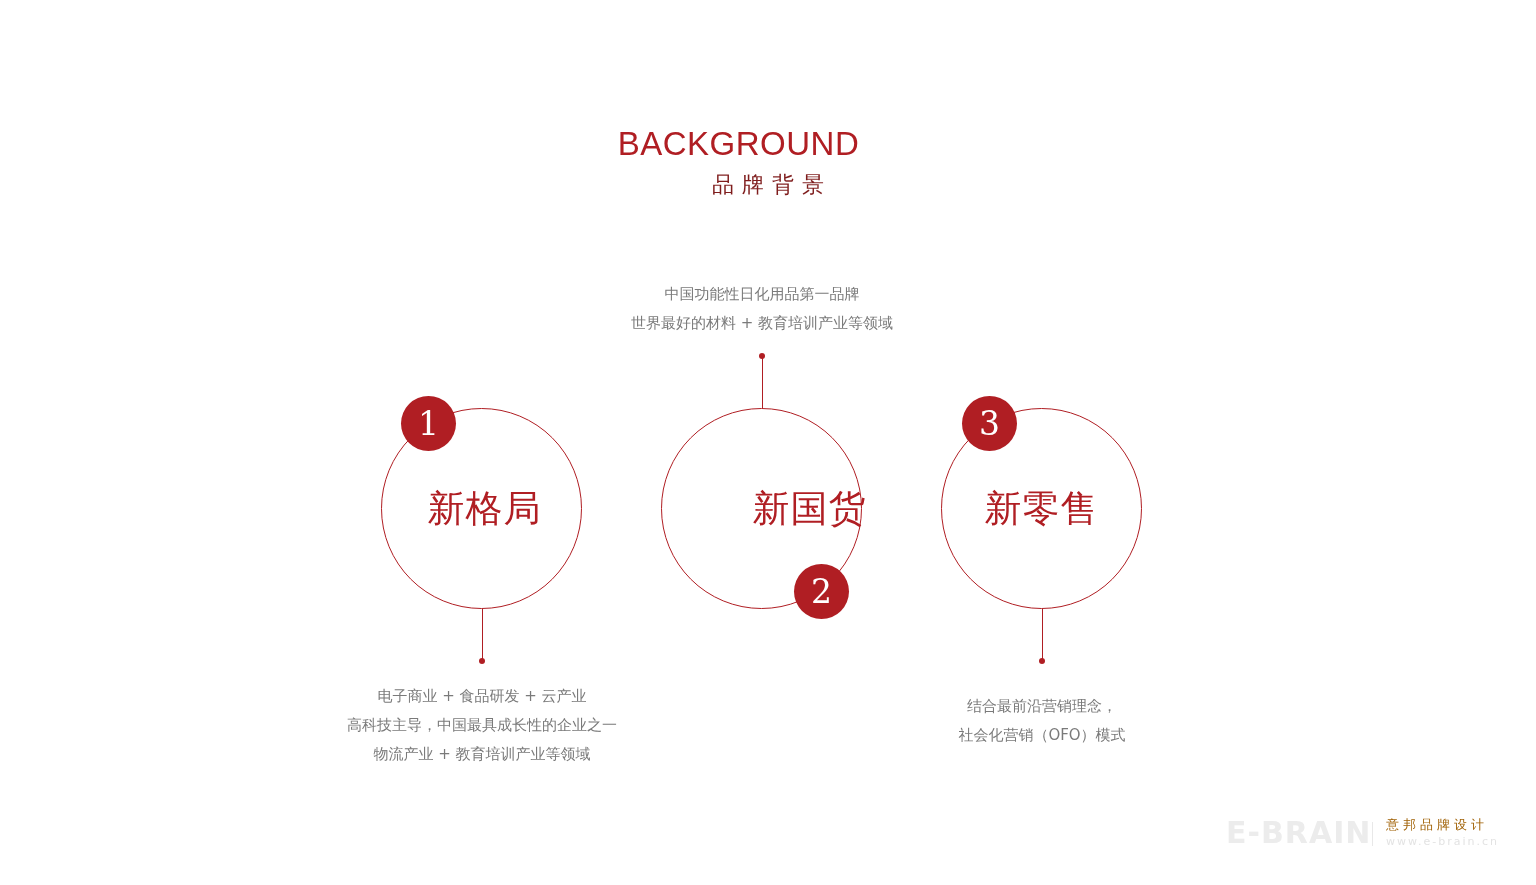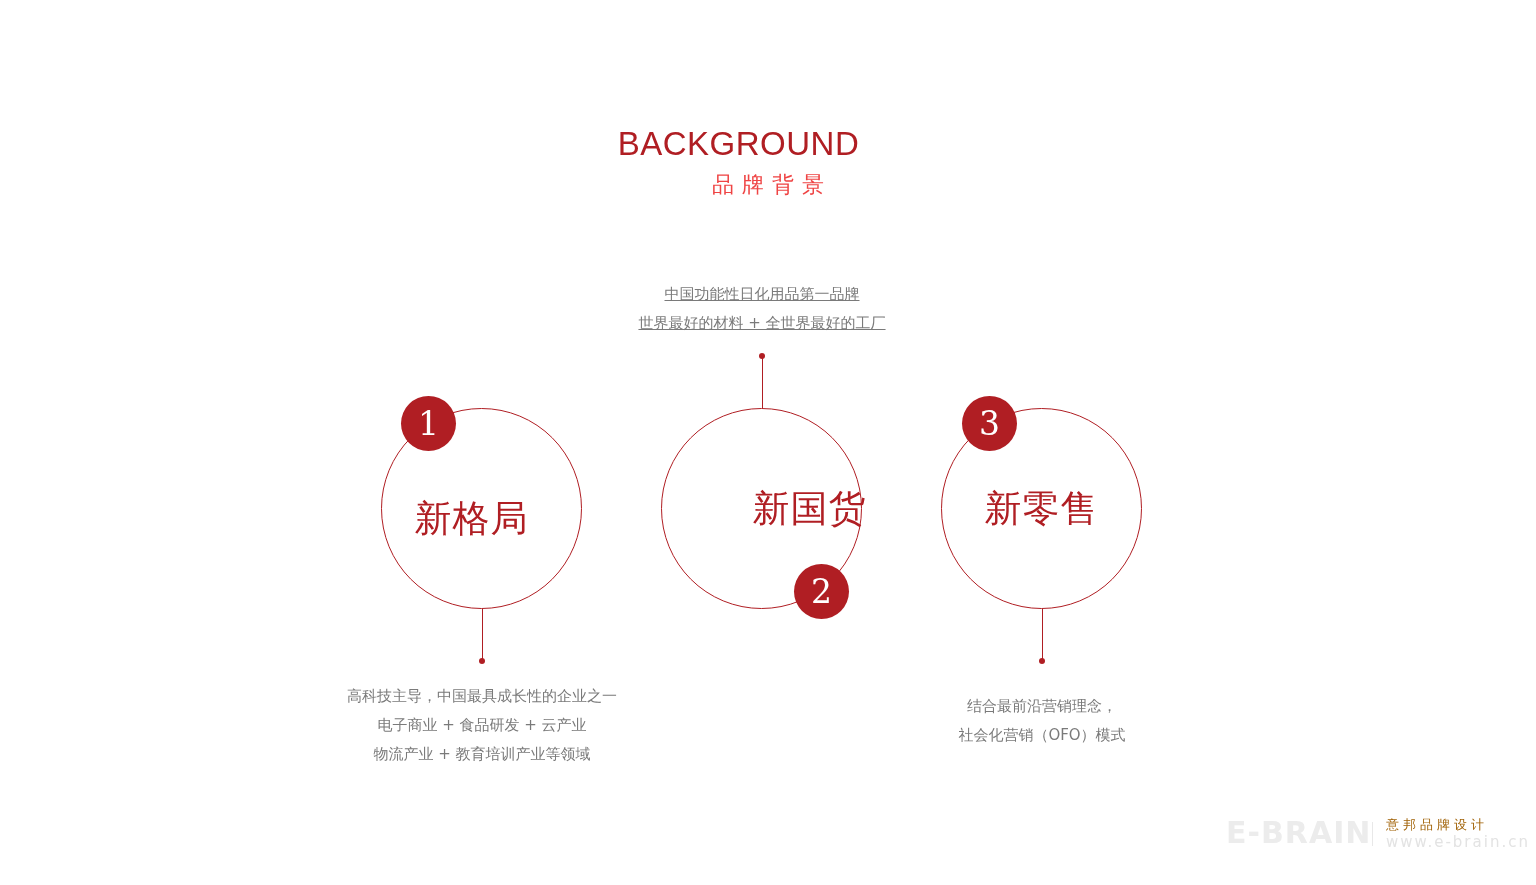--- a/index.html
+++ b/index.html
@@ -21,36 +21,36 @@
       text-align: center;
       color: #b01e23;
       font-family: "Liberation Sans", "DejaVu Sans", sans-serif;
       font-size: 33px;
       letter-spacing: 0.5px;
       line-height: 40px;
     }
     .title-cn {
       left: 0; width: 1536px; top: 170px;
       text-align: center;
-      color: #ef4444;
+      color: #7f1d1d;
       font-size: 22px;
       letter-spacing: 8px;
       line-height: 30px;
       padding-left: 8px;
       box-sizing: border-box;
     }
 
     .desc {
       text-align: center;
       color: #7a7a7a;
       font-size: 15px;
       line-height: 29px;
       white-space: nowrap;
     }
-    .desc-top { left: 562px; width: 400px; top: 280px; text-decoration: underline; }
+    .desc-top { left: 562px; width: 400px; top: 280px; }
     .desc-left { left: 282px; width: 400px; top: 682px; }
     .desc-right { left: 842px; width: 400px; top: 692px; }
 
     .circle {
       width: 201px; height: 201px;
       border: 1.3px solid #b01e23;
       border-radius: 50%;
       box-sizing: border-box;
       background: #ffffff;
     }
@@ -101,46 +101,46 @@
     .footer-cn {
       left: 1386px; top: 817px;
       color: #a16207;
       font-size: 13px;
       letter-spacing: 4px;
       line-height: 16px;
     }
     .footer-url {
       left: 1386px; top: 834px;
       color: #e3e3e3;
-      font-size: 15px;
+      font-size: 11px;
       letter-spacing: 2px;
       line-height: 16px;
     }
   </style>
 </head>
 <body>
 
 <div class="abs title-en">BACKGROUND</div>
 <div class="abs title-cn">品牌背景</div>
 
 <div class="abs desc desc-top">
   <div>中国功能性日化用品第一品牌</div>
-  <div>世界最好的材料 + 全世界最好的工厂</div>
+  <div>世界最好的材料 + 教育培训产业等领域</div>
 </div>
 <div class="abs dot" style="left:759px; top:353px;"></div>
 <div class="abs vline" style="left:761.5px; top:356px; height:53px;"></div>
 
 <div class="abs circle" style="left:381px; top:408px;"></div>
-<div class="abs circle-label" style="left:371px; top:487px;margin-top:10px;">新格局</div>
+<div class="abs circle-label" style="left:384px; top:487px;">新格局</div>
 <div class="abs badge" style="left:401px; top:396px;">1</div>
 <div class="abs vline" style="left:481.5px; top:609px; height:52px;"></div>
 <div class="abs dot" style="left:479px; top:658px;"></div>
 <div class="abs desc desc-left">
+  <div>电子商业 + 食品研发 + 云产业</div>
   <div>高科技主导，中国最具成长性的企业之一</div>
-  <div>电子商业 + 食品研发 + 云产业</div>
   <div>物流产业 + 教育培训产业等领域</div>
 </div>
 
 <div class="abs circle" style="left:661px; top:408px;"></div>
 <div class="abs circle-label" style="left:661px; top:487px;margin-left:48px;">新国货</div>
 <div class="abs badge" style="left:794px; top:564px;">2</div>
 
 <div class="abs circle" style="left:941px; top:408px;"></div>
 <div class="abs circle-label" style="left:941px; top:487px;">新零售</div>
 <div class="abs badge" style="left:962px; top:396px;">3</div>

